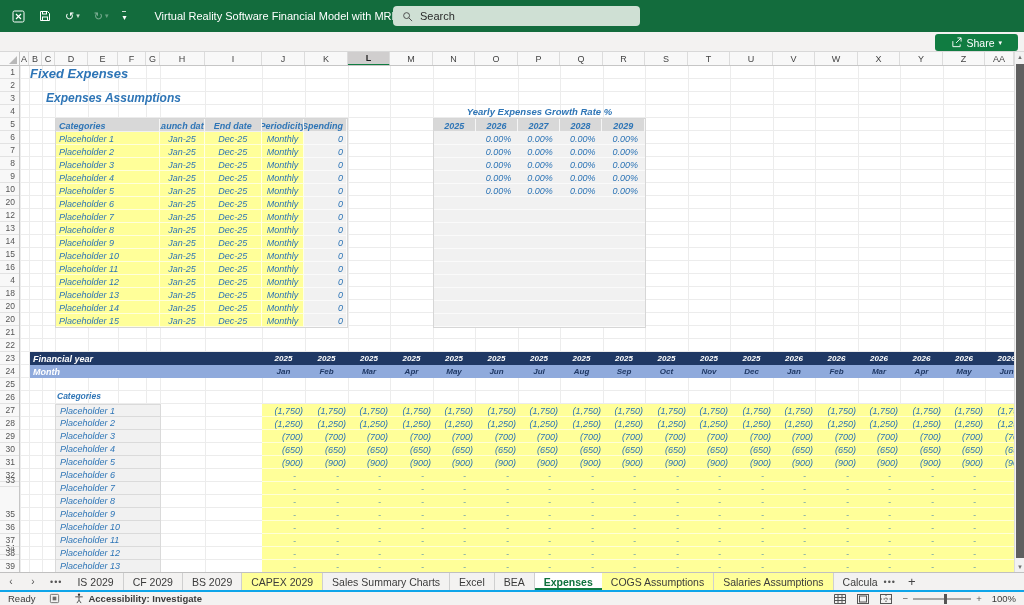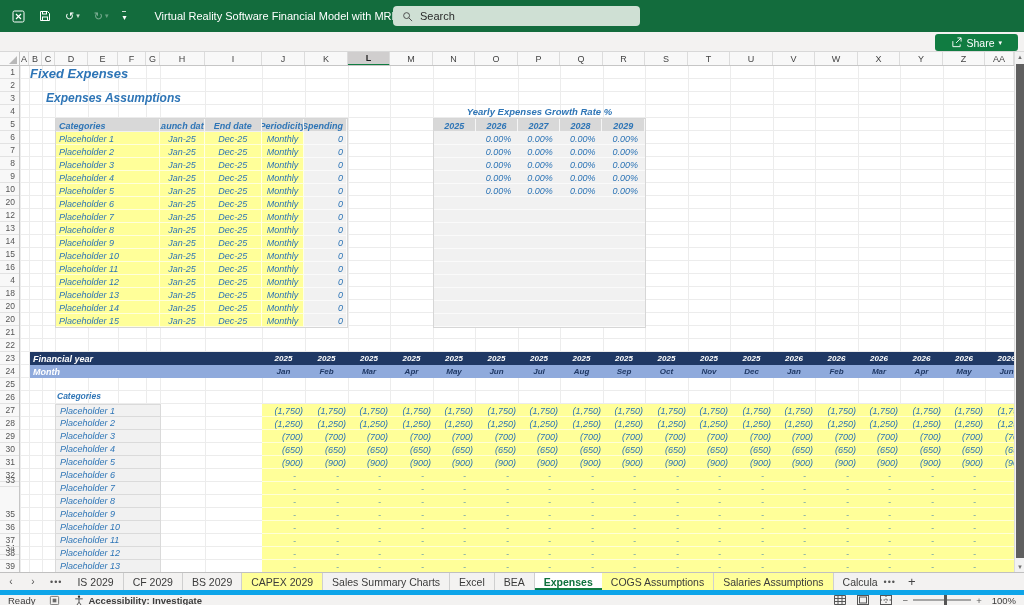--- a/index.html
+++ b/index.html
@@ -119,21 +119,21 @@
   .sheet-tab { display:flex; align-items:center; padding:0 9px; color:#3b3b3b;
     border-right:1px solid #CFCFCF; white-space:nowrap; }
   .sheet-tab.yellow { background:#FFFF99; }
   .sheet-tab.active { background:#fff; color:#0E703C; font-weight:bold;
     box-shadow:inset 0 -2px #107C41; border-right:none; }
   .sheet-tab.clipped { max-width:44px; overflow:hidden; border-right:none; }
   .tab-util { display:flex; align-items:center; padding:0 6px; color:#444; }
 
   
   #statusbar { position:absolute; left:0; top:590px; width:1024px; height:15px; background:#F3F2F1;
-    border-top:5px solid #0ea5e9; display:flex; align-items:center; font-size:9.5px; color:#3b3b3b; z-index:9; }
+    border-top:2px solid #0ea5e9; display:flex; align-items:center; font-size:9.5px; color:#3b3b3b; z-index:9; }
   #status-left { display:flex; align-items:center; gap:14px; padding-left:8px; }
   #acc-flag { display:flex; align-items:center; gap:4px; font-weight:600; }
   #status-right { margin-left:auto; display:flex; align-items:center; gap:10px; padding-right:8px; }
   .view-icon { width:13px; height:11px; display:flex; align-items:center; justify-content:center; }
   #zoom-slider { display:flex; align-items:center; gap:5px; color:#555; }
   #zoom-track { position:relative; width:58px; height:2px; background:#A6A6A6; }
   #zoom-thumb { position:absolute; left:31px; top:-4px; width:3px; height:10px; background:#555; }
   svg { display:block; }
 </style>
 </head>

